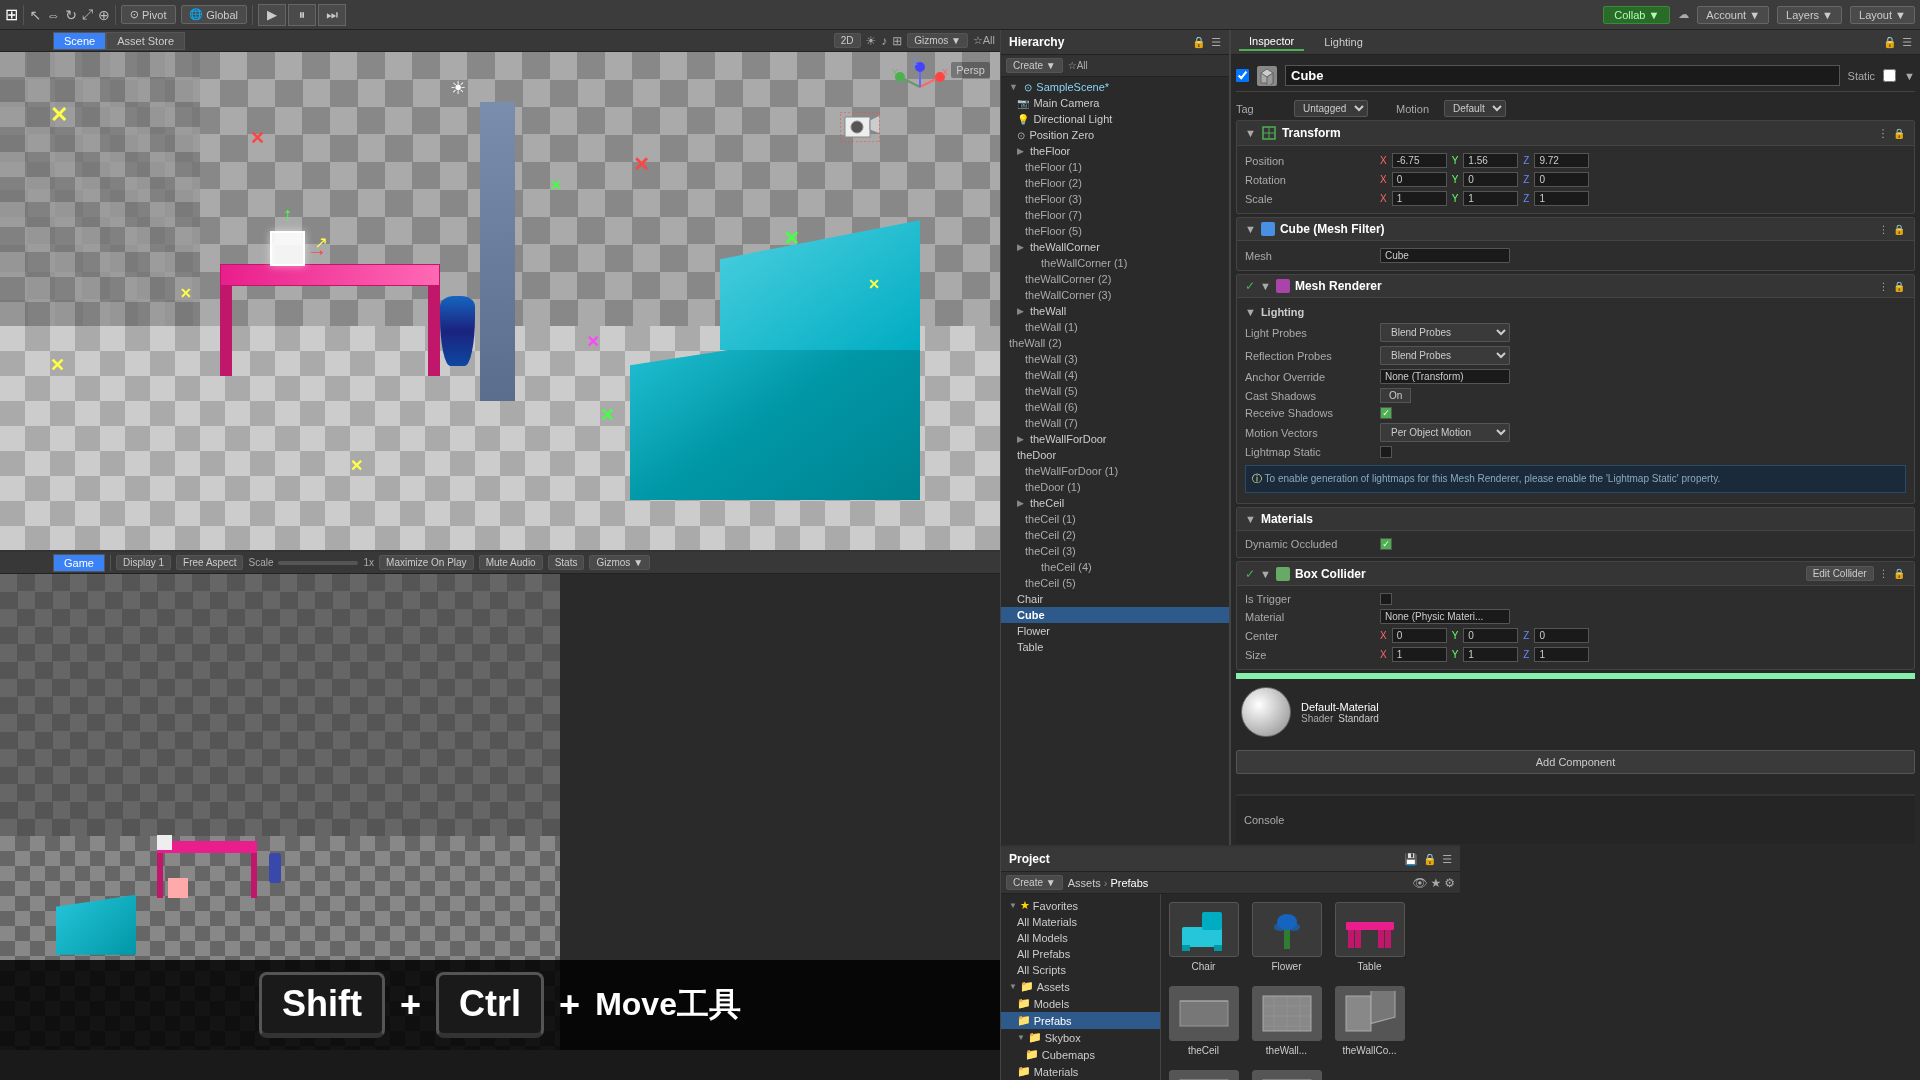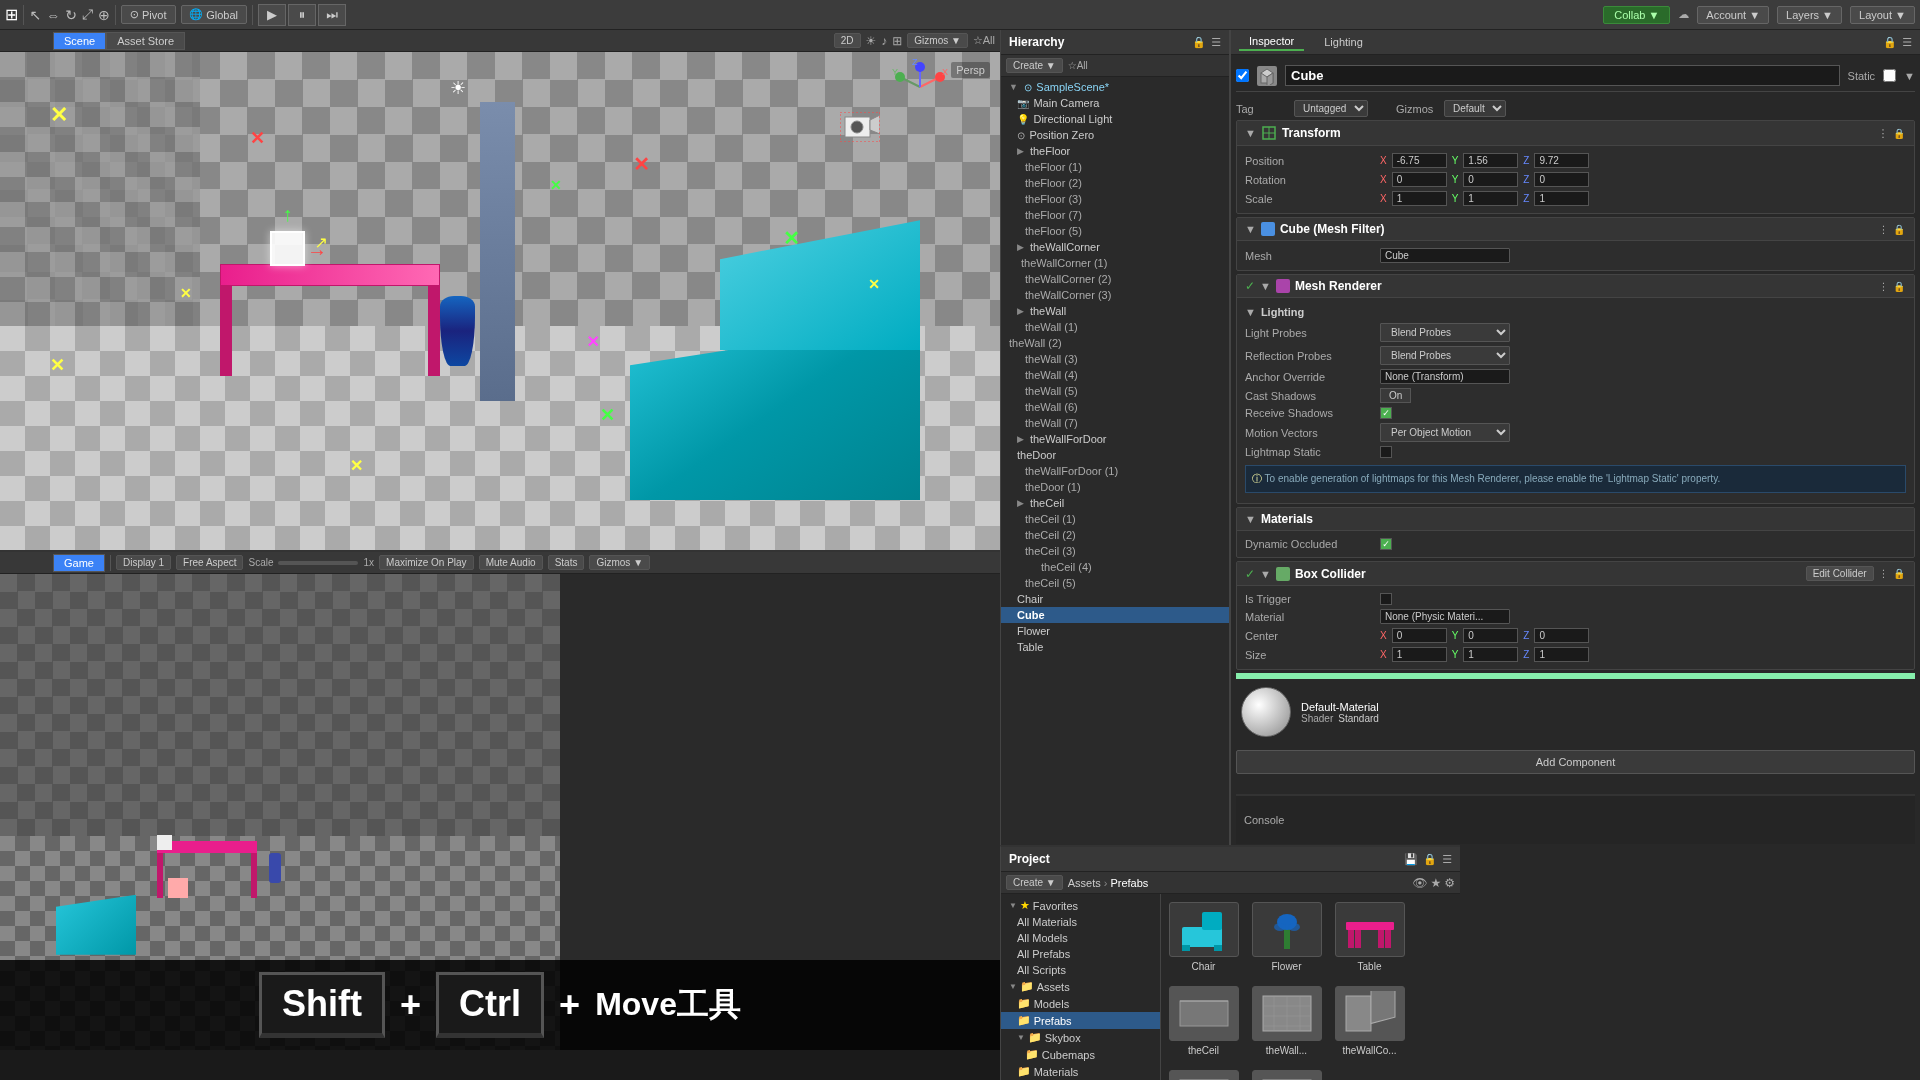--- a/index.html
+++ b/index.html
@@ -26,21 +26,21 @@
       background: rgba(0,0,0,0.3); padding: 2px 5px; border-radius: 2px;
     }
 
     
     #keyboard-overlay {
       position: absolute; bottom: 0; left: 0; right: 0; height: 90px;
       background: rgba(0,0,0,0.85); display: flex; align-items: center; justify-content: center;
       gap: 15px;
     }
     .key-display {
-      background: #1a1a1a; border: 3px solid #555; border-radius: 0;
+      background: #1a1a1a; border: 3px solid #555; border-radius: 8px;
       padding: 8px 20px; font-size: 36px; font-weight: bold; color: #fff;
       border-bottom: 5px solid #333;
     }
     .key-plus { font-size: 36px; font-weight: bold; color: #fff; }
     .key-label { font-size: 32px; font-weight: bold; color: #fff; }
 
     
     #hierarchy-panel {
       width: 230px; height: 1050px; background: #2a2a2a;
       border-left: 1px solid #444; border-right: 1px solid #444;
@@ -428,21 +428,21 @@
       <div class="hier-item" style="padding-left:24px;color:#aaa;">
         <span>theFloor (7)</span>
       </div>
       <div class="hier-item" style="padding-left:24px;color:#aaa;">
         <span>theFloor (5)</span>
       </div>
       <div class="hier-item" style="padding-left:16px;">
         <span class="hier-arrow">▶</span>
         <span>theWallCorner</span>
       </div>
-      <div class="hier-item" style="padding-left:20px;color:#aaa;">
+      <div class="hier-item" style="padding-left:40px;color:#aaa;">
           <span>theWallCorner (1)</span>
         </div>
       <div class="hier-item" style="padding-left:24px;color:#aaa;">
           <span>theWallCorner (2)</span>
         </div>
       <div class="hier-item" style="padding-left:24px;color:#aaa;">
           <span>theWallCorner (3)</span>
         </div>
       <div class="hier-item" style="padding-left:16px;">
         <span class="hier-arrow">▶</span>
@@ -545,21 +545,21 @@
         <input type="checkbox" style="cursor: pointer;">
         <span style="color:#aaa;cursor:pointer;">▼</span>
       </div>
 
       
       <div class="tag-layer">
         <span style="color:#aaa;min-width:50px;">Tag</span>
         <select class="insp-select">
           <option>Untagged</option>
         </select>
-        <span style="color:#aaa;margin-left:20px;min-width:40px;">Gizmos</span>
+        <span style="color:#aaa;margin-left:20px;min-width:40px;">Motion</span>
         <select class="insp-select">
           <option>Default</option>
         </select>
       </div>
 
       
       <div class="component-section">
         <div class="component-header">
           <span style="color:#aaa;">▼</span>
           <svg width="16" height="16">

